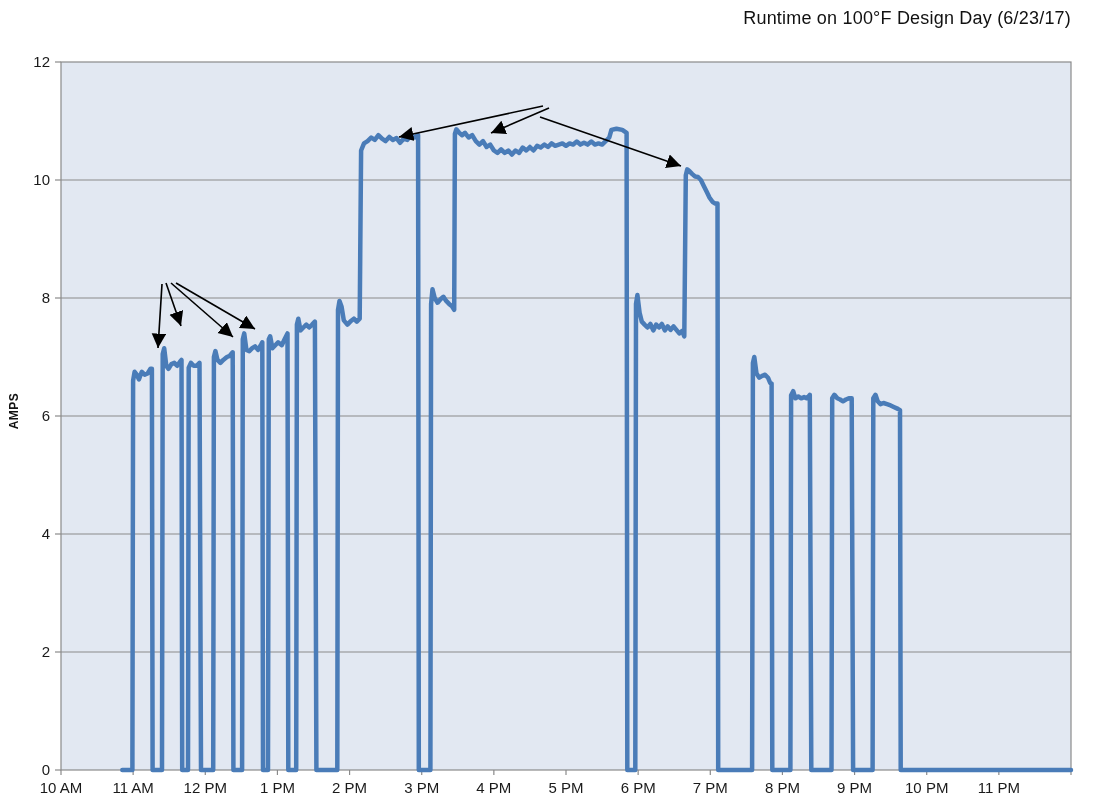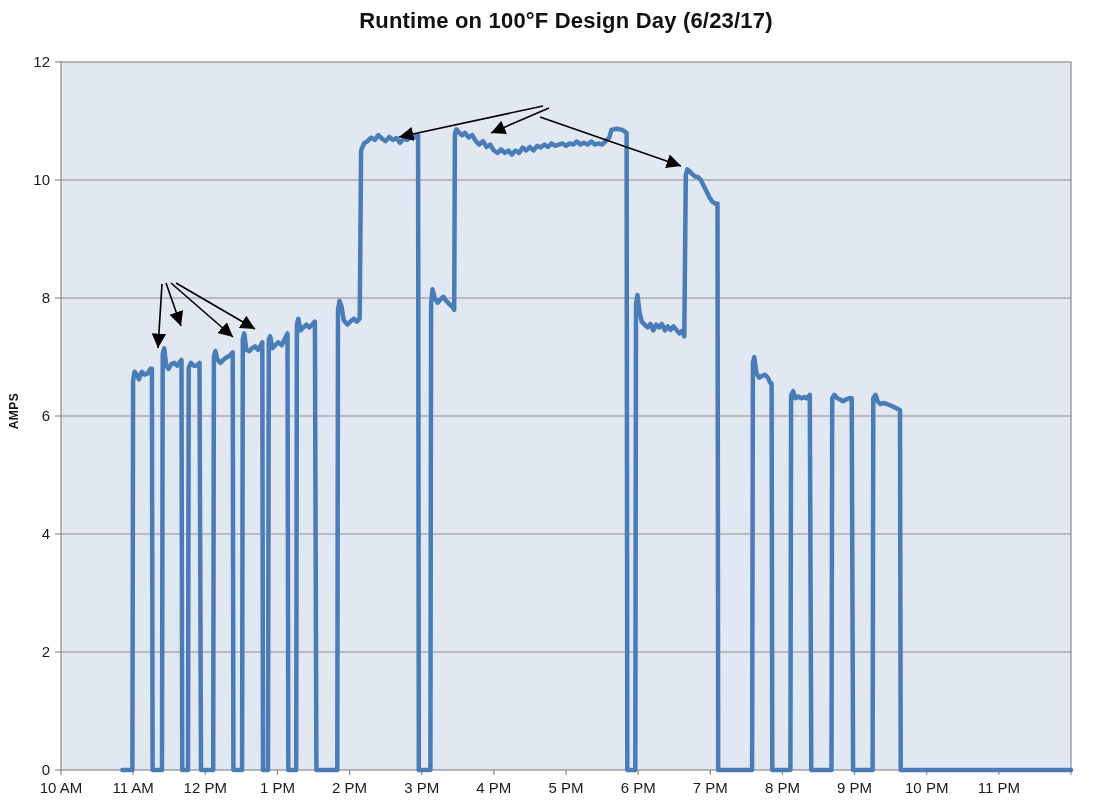--- a/index.html
+++ b/index.html
@@ -1,19 +1,19 @@
 <!DOCTYPE html>
 <html><head>
 <meta charset="utf-8">
 <style>
   html,body{margin:0;padding:0;background:#fff;}
   .stage{position:relative;width:1093px;height:803px;background:#ffffff;overflow:hidden;
          font-family:"Liberation Sans", sans-serif;}
-  .chart-title{position:absolute;left:61px;width:1010px;top:8px;text-align:center;
-         font-size:22px;font-weight:bold;color:#111;letter-spacing:0.2px;}
+  .chart-title{position:absolute;left:61px;width:1010px;top:8px;text-align:right;
+         font-size:18px;font-weight:normal;color:#111;letter-spacing:0.2px;}
   .ann{position:absolute;color:#111;font-weight:bold;font-size:19px;white-space:nowrap;}
   .ann-high{left:120px;top:86px;word-spacing:3px;letter-spacing:0.2px;}
   .ann-low{left:117px;top:219px;line-height:30px;letter-spacing:0.2px;}
   .ylab{position:absolute;left:-16px;top:404px;width:60px;text-align:center;
         transform:rotate(-90deg);font-size:12px;font-weight:bold;color:#111;letter-spacing:0.5px;}
   svg text{font-family:"Liberation Sans", sans-serif;}
 </style>
 </head>
 <body>
 

